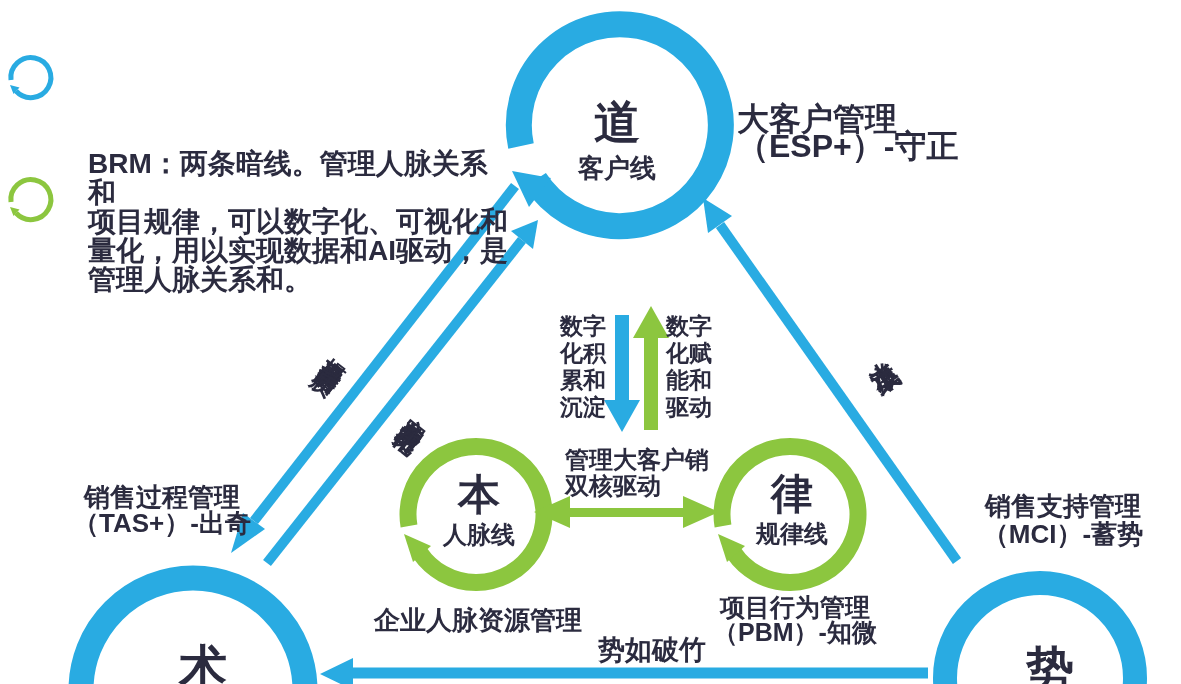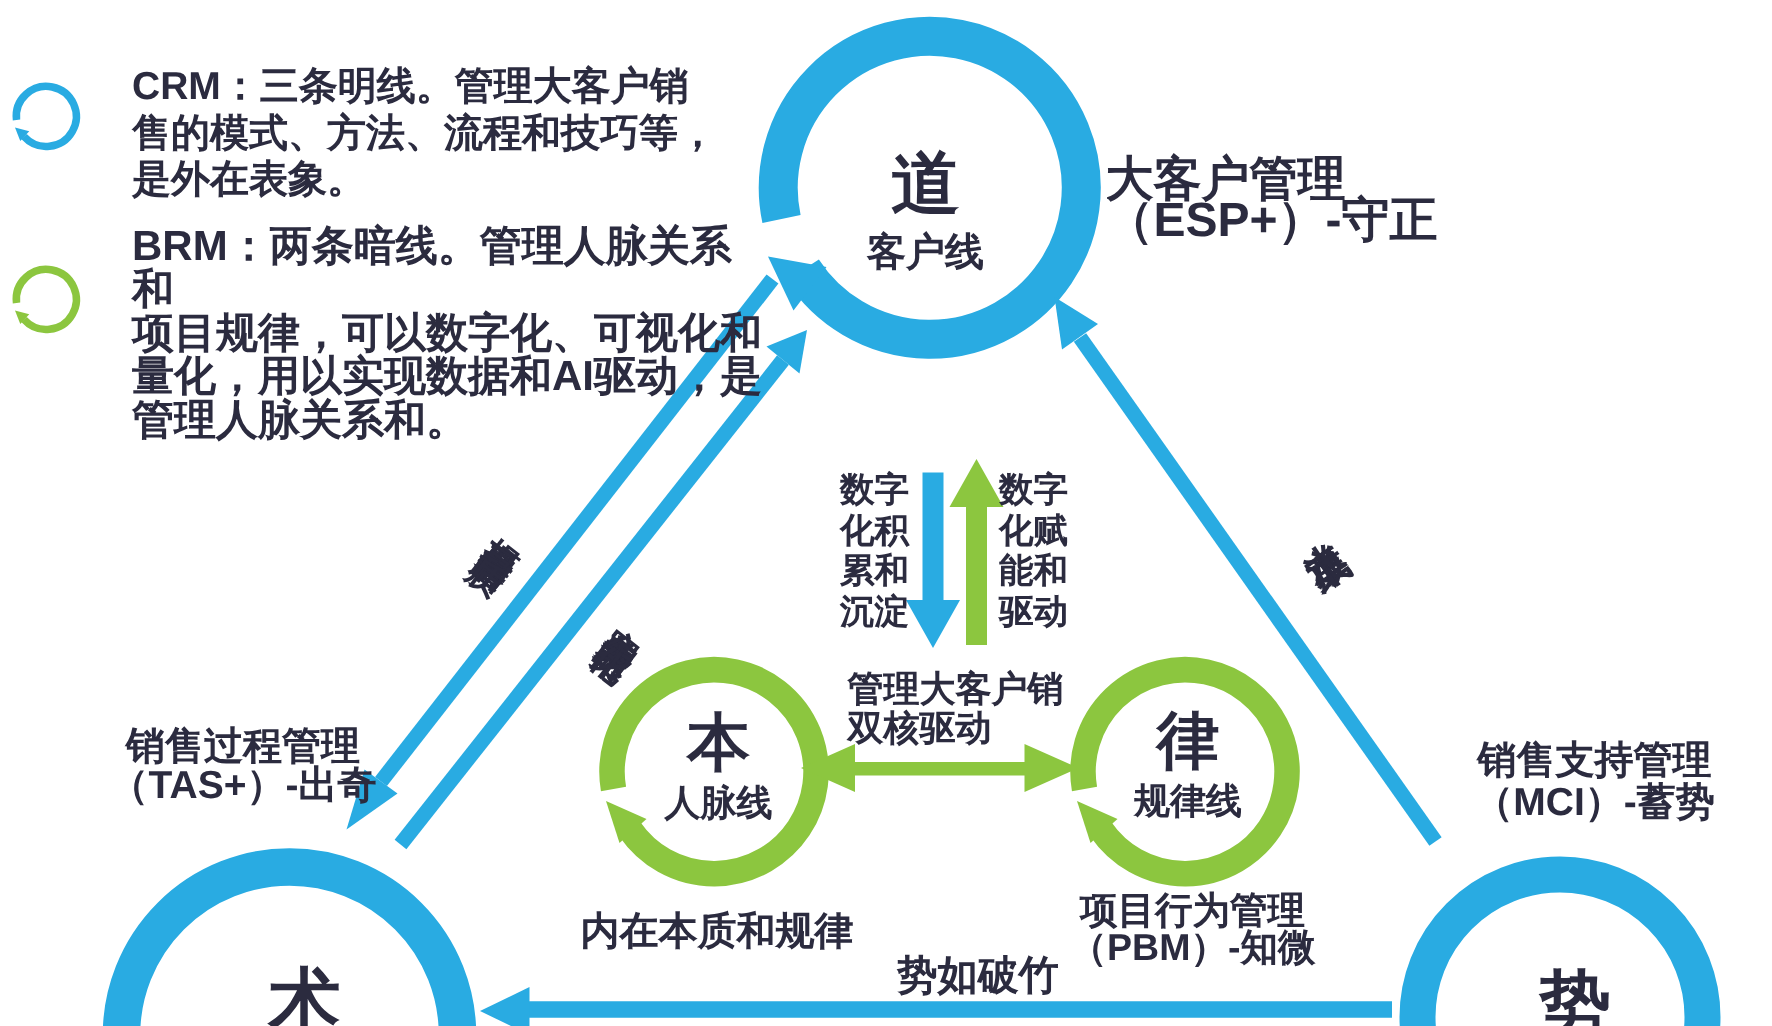--- a/index.html
+++ b/index.html
@@ -81,25 +81,20 @@
       <polygon points="320,674 353,658 353,690" fill="var(--blue)"></polygon>
     </g>
 
     <polygon points="615,315 629,315 629,400 640,400 622,432 604,400 615,400" fill="var(--blue)"></polygon>
 
     <polygon points="651,306 669,338 658,338 658,430 644,430 644,338 633,338" fill="var(--green)"></polygon>
 
     <polygon points="534,512 570,496 570,508 683,508 683,496 719,512 683,528 683,517 570,517 570,528" fill="var(--green)"></polygon>
   </svg>
 
-  <div class="txt para" style="left:88px;top:42px;width:410px;font-size:26px;line-height:31px;">
-    <div>CRM：三条明线。管理大客户销</div>
-    <div>售的模式、方法、流程和技巧等，</div>
-    <div>是外在表象。</div>
-  </div>
   <div class="txt para" style="left:88px;top:149px;width:420px;font-size:28px;line-height:29px;">
     <div>BRM：两条暗线。管理人脉关系和</div>
     <div>项目规律，可以数字化、可视化和</div>
     <div>量化，用以实现数据和AI驱动，是</div>
     <div>管理人脉关系和。</div>
   </div>
 
   <div class="txt center" style="left:617px;top:123px;font-size:46px;">道</div>
   <div class="txt center" style="left:617px;top:168px;font-size:26px;">客户线</div>
   <div class="txt" style="left:737px;top:106px;font-size:32px;line-height:27px;">
@@ -115,21 +110,21 @@
 
   <div class="txt center" style="left:1050px;top:670px;font-size:48px;">势</div>
   <div class="txt center" style="left:1063px;top:520px;font-size:26px;line-height:28px;text-align:center;">
     <div>销售支持管理</div>
     <div>（MCI）-蓄势</div>
   </div>
 
   <div class="txt center" style="left:479px;top:495px;font-size:42px;">本</div>
   <div class="txt center" style="left:479px;top:535px;font-size:24px;">人脉线</div>
   <div class="txt center" style="left:478px;top:620px;font-size:26px;line-height:26px;">
-    <div>内在本质和规律</div>
+    <div>企业人脉资源管理</div>
   </div>
 
   <div class="txt center" style="left:792px;top:494px;font-size:42px;">律</div>
   <div class="txt center" style="left:792px;top:534px;font-size:24px;">规律线</div>
   <div class="txt center" style="left:795px;top:620px;font-size:25px;line-height:25px;">
     <div>项目行为管理</div>
     <div>（PBM）-知微</div>
   </div>
 
   <div class="txt vcol" style="left:347px;top:354px;font-size:24px;transform:translate(-50%,-50%) rotate(38deg);">提升项目的量和质</div>

